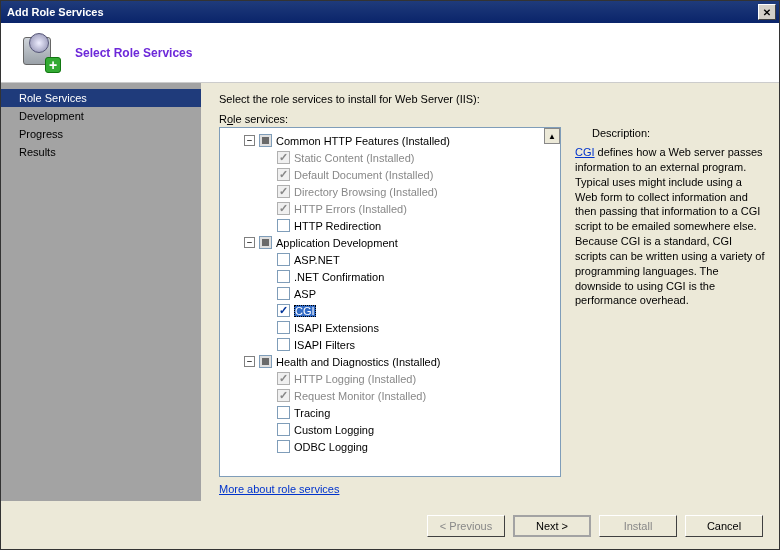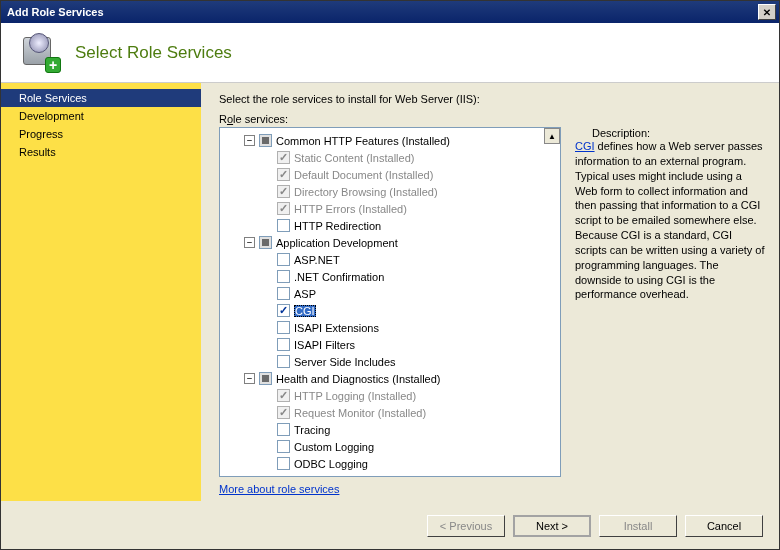--- a/index.html
+++ b/index.html
@@ -2,23 +2,23 @@
 <html><head>
 <meta charset="utf-8">
 <style>
 * { box-sizing: border-box; margin: 0; padding: 0; font-family: "Segoe UI", Tahoma, sans-serif; font-size: 11px; }
 body { background: #ece9d8; width: 780px; height: 550px; overflow: hidden; border: 1px solid #333; }
 .titlebar { background: linear-gradient(#1f3b7b,#0a246a); color: #fff; height: 22px; display: flex; align-items: center; padding: 0 3px 0 6px; font-weight: bold; }
 .titlebar .title { flex: 1; }
 .close-btn { width: 18px; height: 16px; background: #d4d0c8; border: 1px solid #fff; border-right-color:#404040; border-bottom-color:#404040; display:flex; align-items:center; justify-content:center; font-family: Arial; font-size: 10px; cursor:pointer; color:#000;}
 .header { background: #fff; height: 60px; display: flex; align-items: center; padding: 0 20px; border-bottom: 1px solid #ccc; }
 .header-icon { width: 40px; height: 40px; margin-right: 14px; position:relative; }
-.page-title { font-size: 17px; color: #4d7c0f; font-weight: normal; }
+.page-title { font-size: 12px; color: #6d28d9; font-weight: bold; }
 .body { display: flex; height: 418px; }
-.sidebar { width: 200px; background: #fde047; padding-top: 6px; }
+.sidebar { width: 200px; background: #a3a3a3; padding-top: 6px; }
 .side-item { padding: 3px 18px; cursor: pointer; }
 .side-item.active { background: #1f3b7b; color: #fff; }
 .main { flex: 1; padding: 10px 14px 6px 18px; display:flex; flex-direction:column; }
 .instruction { margin-bottom: 8px; }
 .role-label { margin-bottom: 2px; }
 .role-label .u { text-decoration: underline; }
 .content-row { display:flex; flex:1; gap: 14px; min-height:0; }
 .tree-wrap { flex:1; display:flex; flex-direction:column; min-width:0;}
 .tree { border: 1px solid #7f9db9; background:#fff; flex:1; overflow-y:scroll; overflow-x:hidden; padding: 4px 2px; position:relative;}
 .tree-node { display:flex; align-items:center; height:17px; white-space:nowrap; }
@@ -28,21 +28,21 @@
 .cb.partial { background:#e0e0e0; }
 .cb.partial::after { content:""; width:7px; height:7px; background:#6a6a6a; }
 .cb.checked::after { content:"✓"; font-size:11px; line-height:1; color:#2a8a2a; font-weight:bold; }
 .cb.checked.blue::after { color:#003399; }
 .cb.disabled { background:#f0f0f0; border-color:#b0b0b0; }
 .cb.disabled.checked::after { color:#888; }
 .node-label { cursor:default; }
 .node-label.disabled { color:#888; }
 .node-label.selected { background:#316ac5; color:#fff; outline:1px dotted #000; outline-offset:-1px; padding:0 1px;}
 .desc-col { width: 190px; }
-.desc-head { margin-bottom:0;padding-left:17px; }
+.desc-head { margin-bottom:6px;padding-left:17px; }
 .desc-text { line-height:1.35; }
 .desc-text a { color:#0033cc; }
 .more-link { margin-top:6px; }
 .more-link a { color:#0033cc; text-decoration:underline; cursor:pointer;}
 .footer { height: 50px; display:flex; align-items:center; justify-content:flex-end; padding: 0 16px; gap:8px; border-top:0;}
 .btn { width:78px; height:22px; background:#ece9d8; border:1px solid #404040; border-top-color:#fff; border-left-color:#fff; cursor:pointer; font-size:11px;}
 .btn.default { border:2px solid #a3a3a3; }
 .btn:disabled { color:#888; cursor:default;}
 
 .srv-icon { position:absolute; inset:0; }
@@ -158,26 +158,20 @@
               <span class="cb"></span>
               <span class="node-label">ISAPI Extensions</span>
             </div>
             <div class="tree-node">
               <span class="spacer" style="width: 40px;"></span>
               <span class="spacer" style="width: 15px;"></span>
               <span class="cb"></span>
               <span class="node-label">ISAPI Filters</span>
             </div>
             <div class="tree-node">
-              <span class="spacer" style="width: 40px;"></span>
-              <span class="spacer" style="width: 15px;"></span>
-              <span class="cb"></span>
-              <span class="node-label">Server Side Includes</span>
-            </div>
-            <div class="tree-node">
               <span class="spacer" style="width: 22px;"></span>
               <span class="expander">−</span>
               <span class="cb partial"></span>
               <span class="node-label">Health and Diagnostics  (Installed)</span>
             </div>
             <div class="tree-node">
               <span class="spacer" style="width: 40px;"></span>
               <span class="spacer" style="width: 15px;"></span>
               <span class="cb checked disabled"></span>
               <span class="node-label disabled">HTTP Logging  (Installed)</span>

